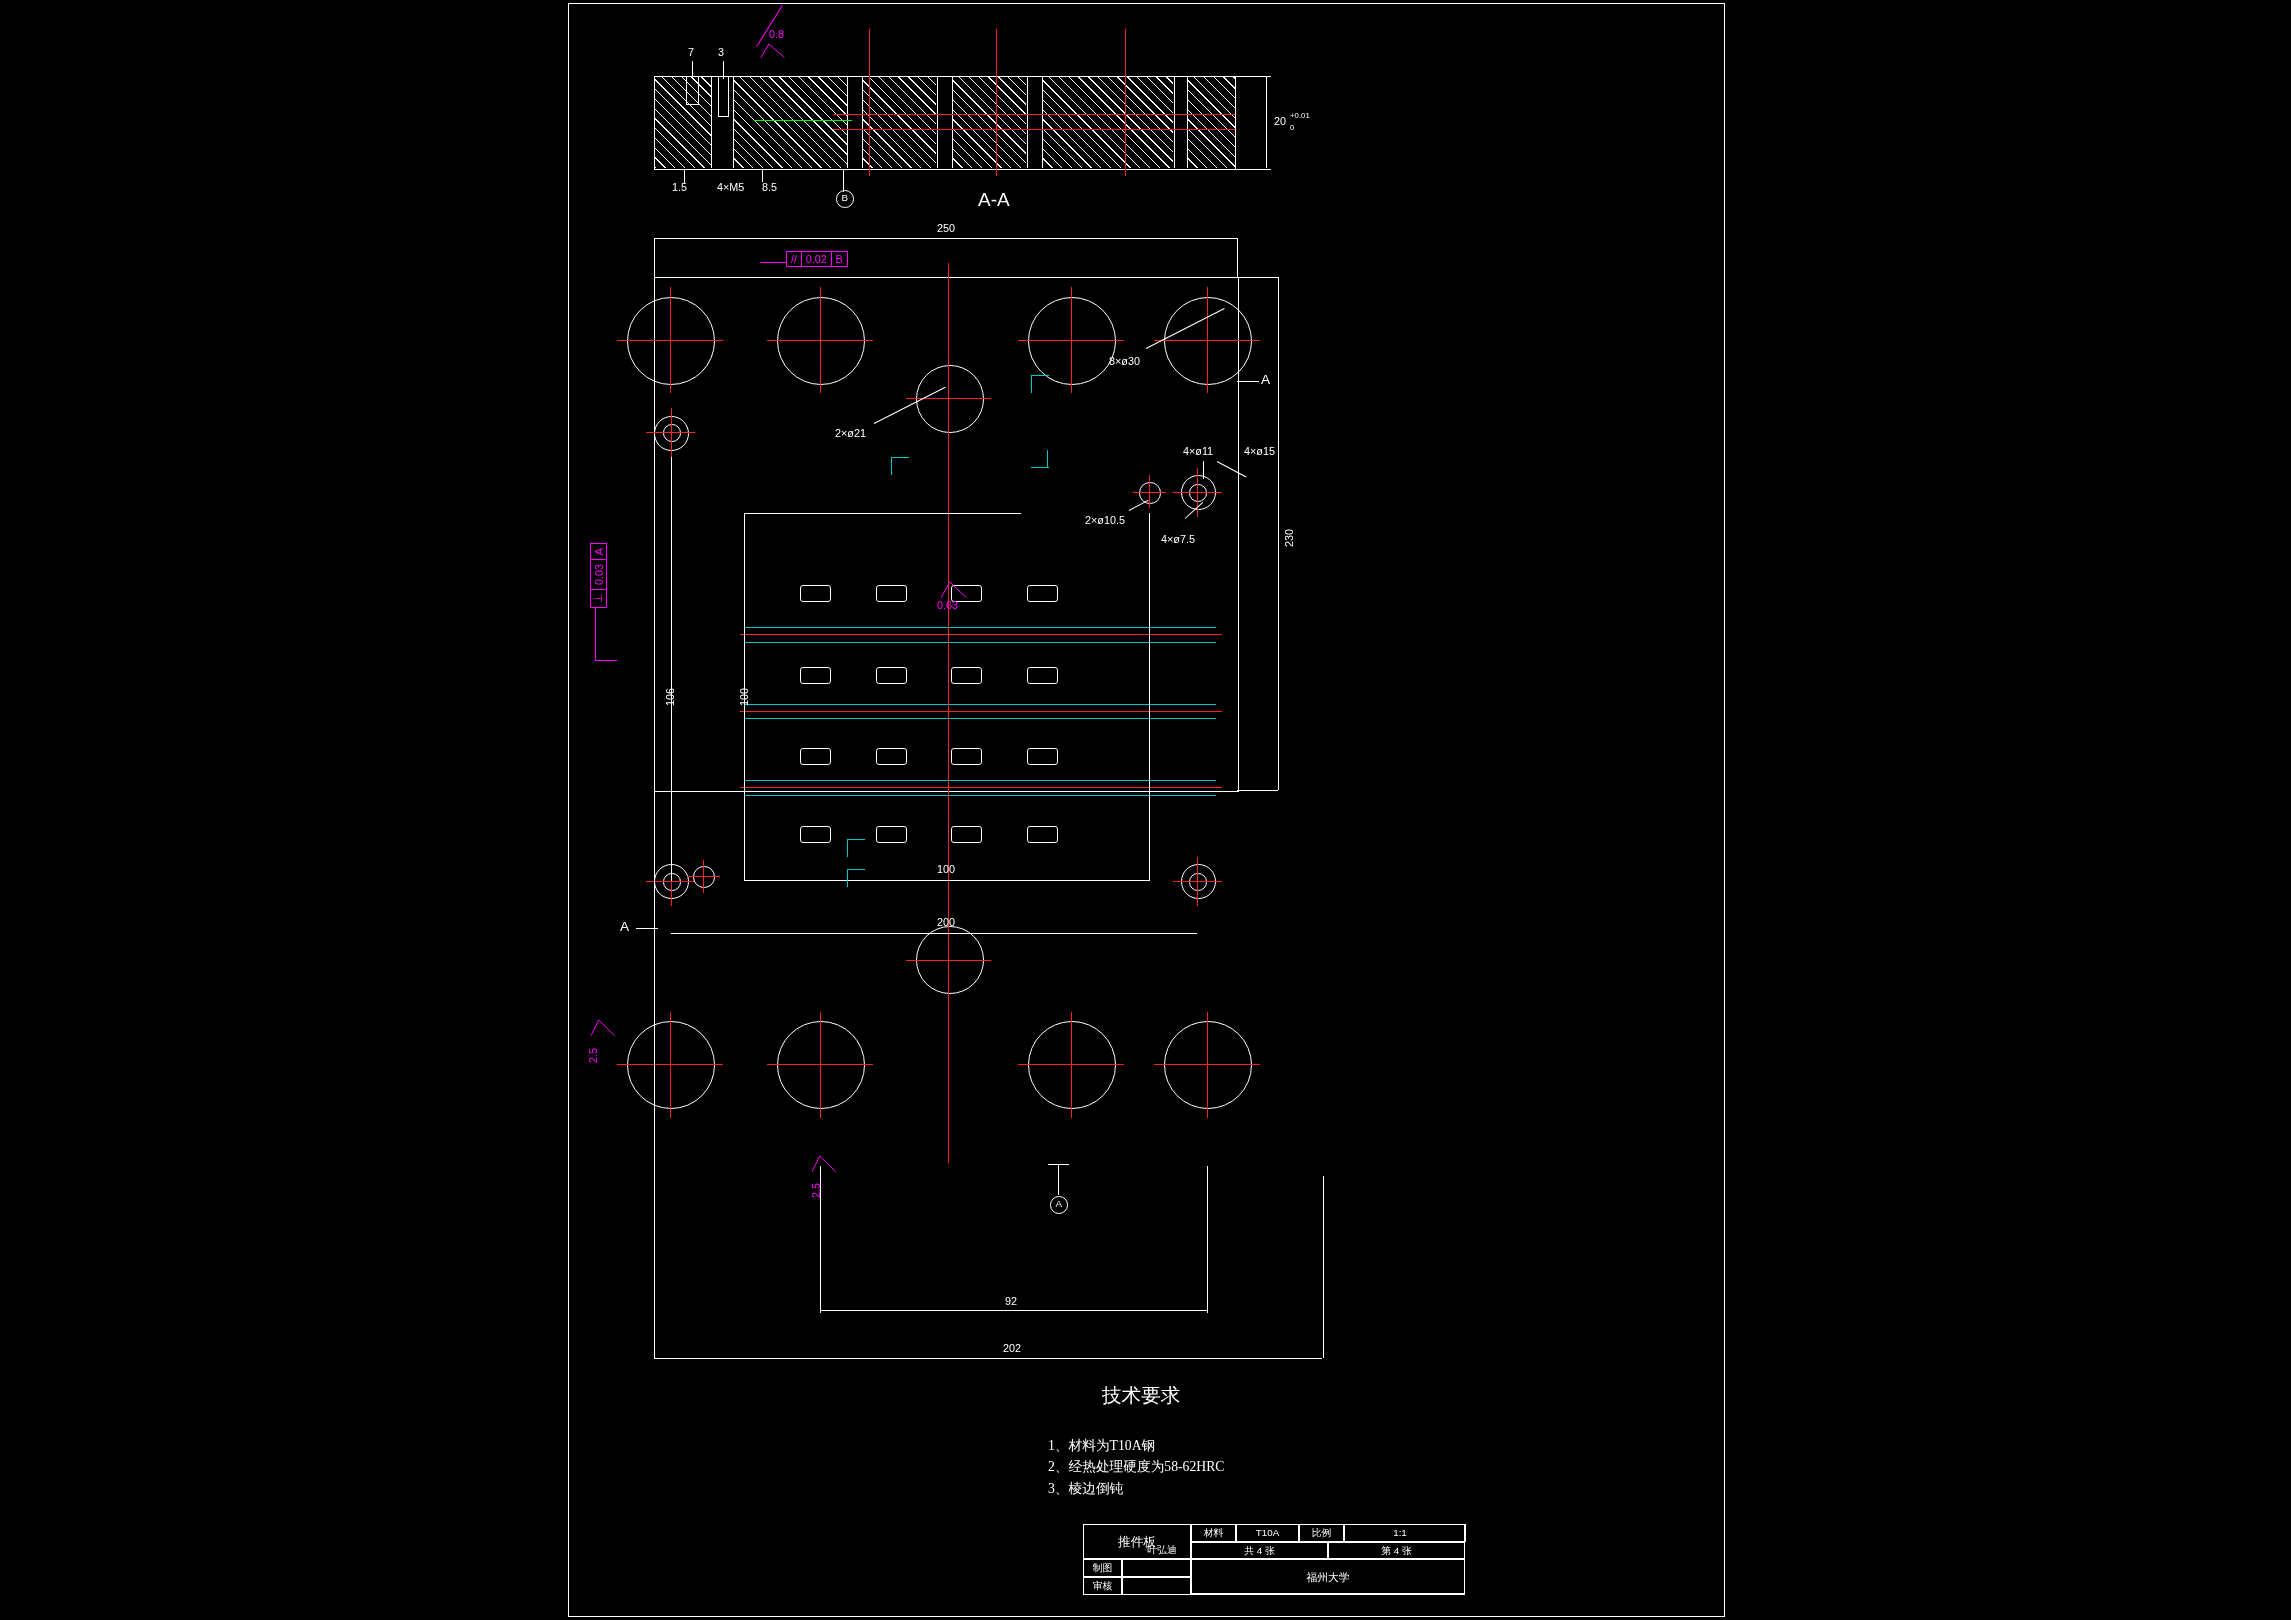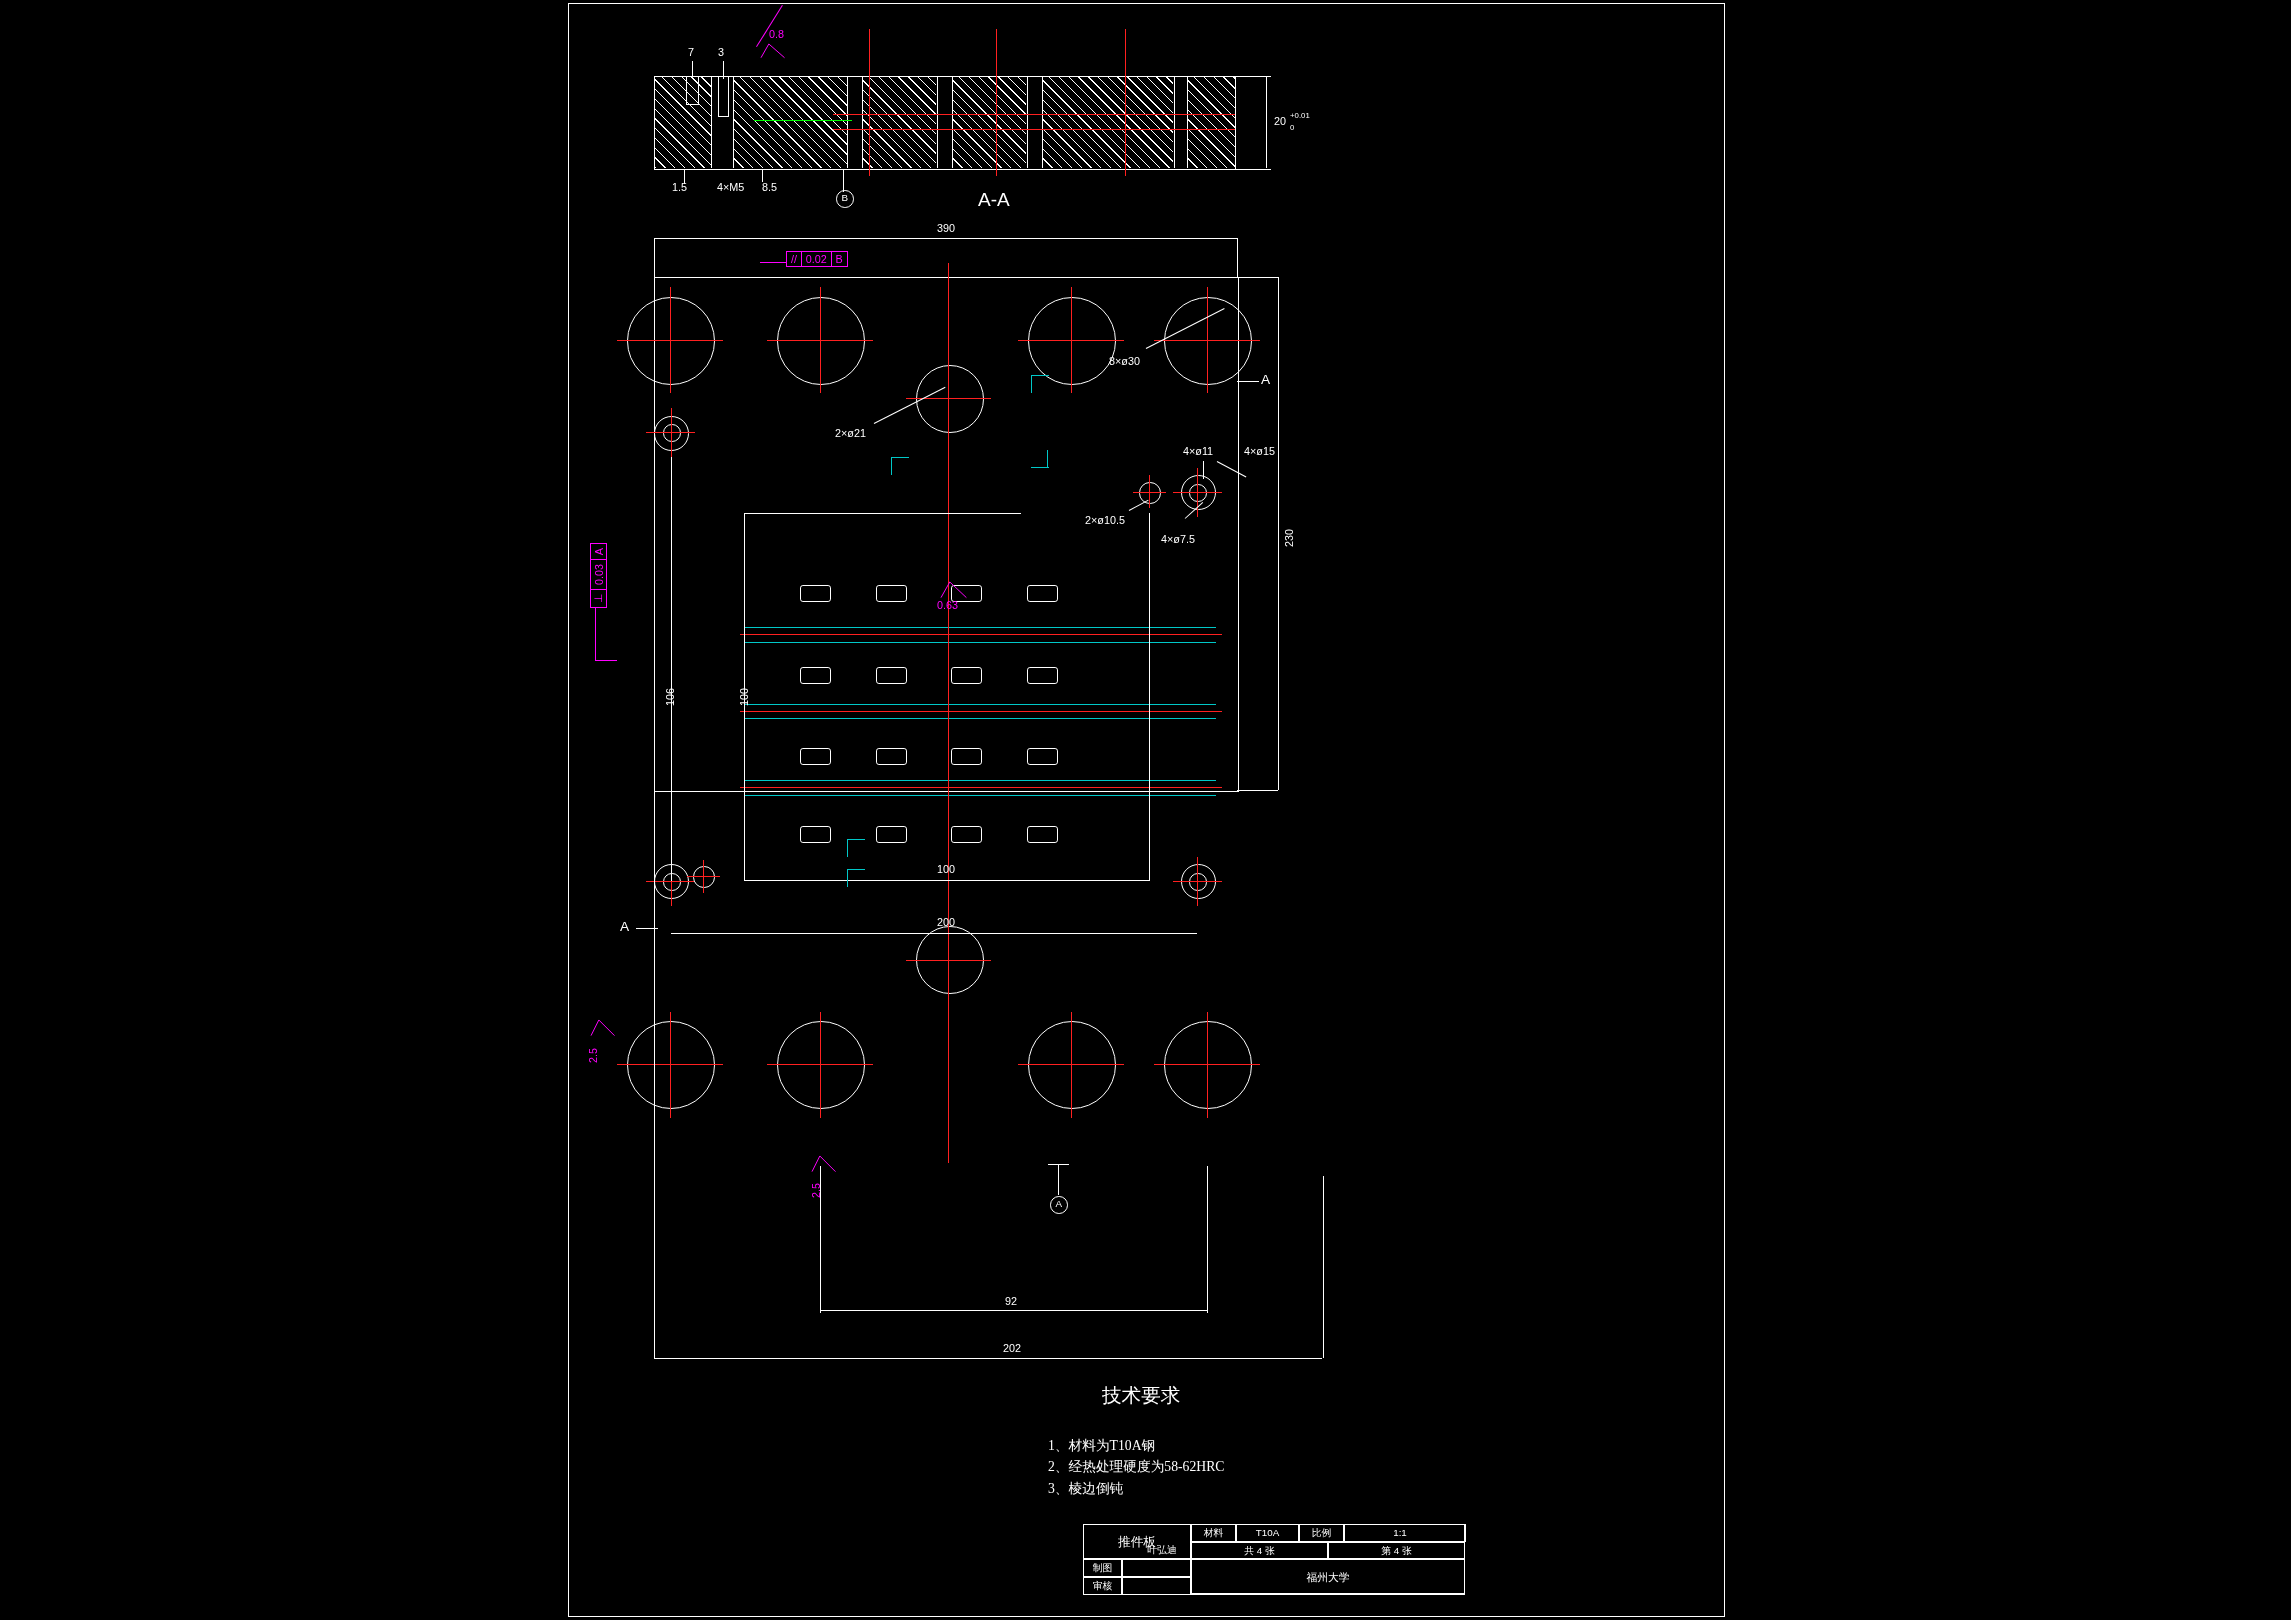--- a/index.html
+++ b/index.html
@@ -107,21 +107,21 @@
       <div class="txt txtw13" style="left:410px;top:194px;font-size:19px;">A-A</div>
     </div>
 
     <div>
 
       <div class="frame" style="left:86px;top:277px;width:583px;height:513px;"></div>
 
       <div class="wline" style="left:86px;top:238px;width:583px;height:1px;"></div>
       <div class="wline" style="left:86px;top:238px;width:1px;height:39px;"></div>
       <div class="wline" style="left:669px;top:238px;width:1px;height:39px;"></div>
-      <div class="txt" style="left:369px;top:223px;">390</div>
+      <div class="txt" style="left:369px;top:223px;">250</div>
 
       <div class="wline" style="left:710px;top:277px;width:1px;height:513px;"></div>
       <div class="wline" style="left:669px;top:277px;width:41px;height:1px;"></div>
       <div class="wline" style="left:669px;top:790px;width:41px;height:1px;"></div>
       <div class="txt rot90" style="left:716px;top:547px;">230</div>
 
       <div class="fcf" style="left:218px;top:251px;">
         <div>//</div>
         <div>0.02</div>
         <div>B</div>

